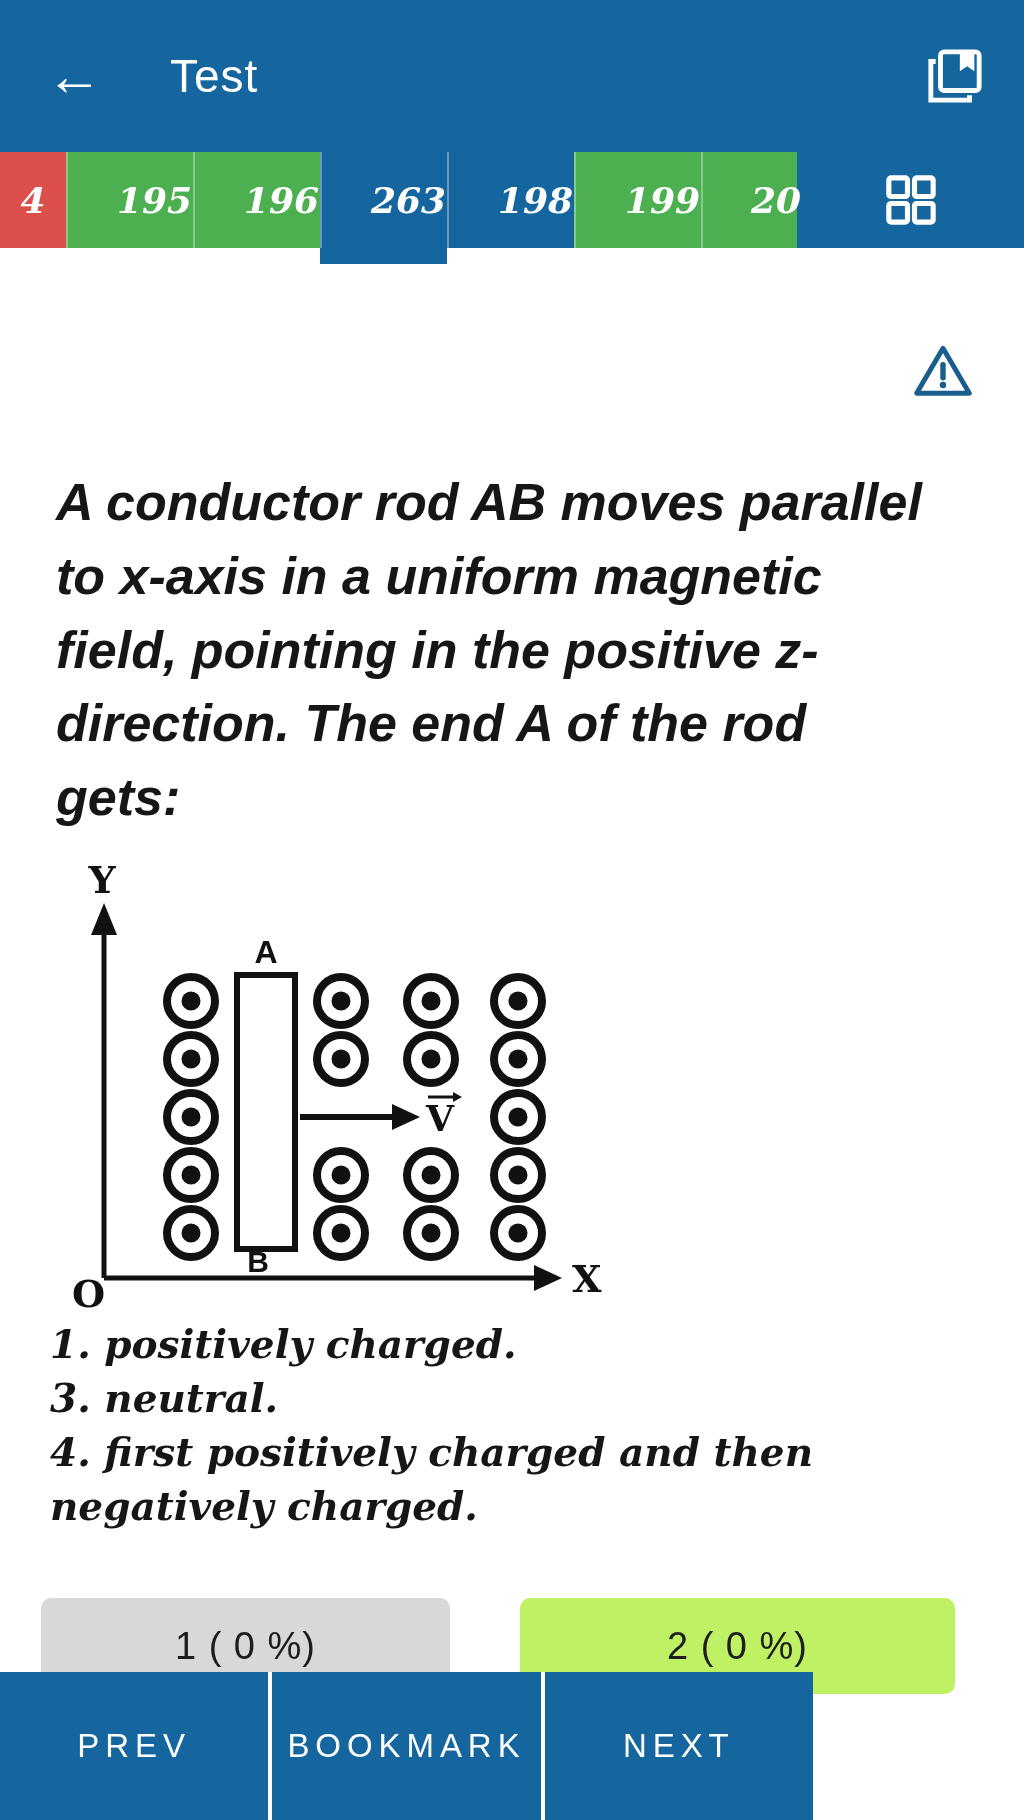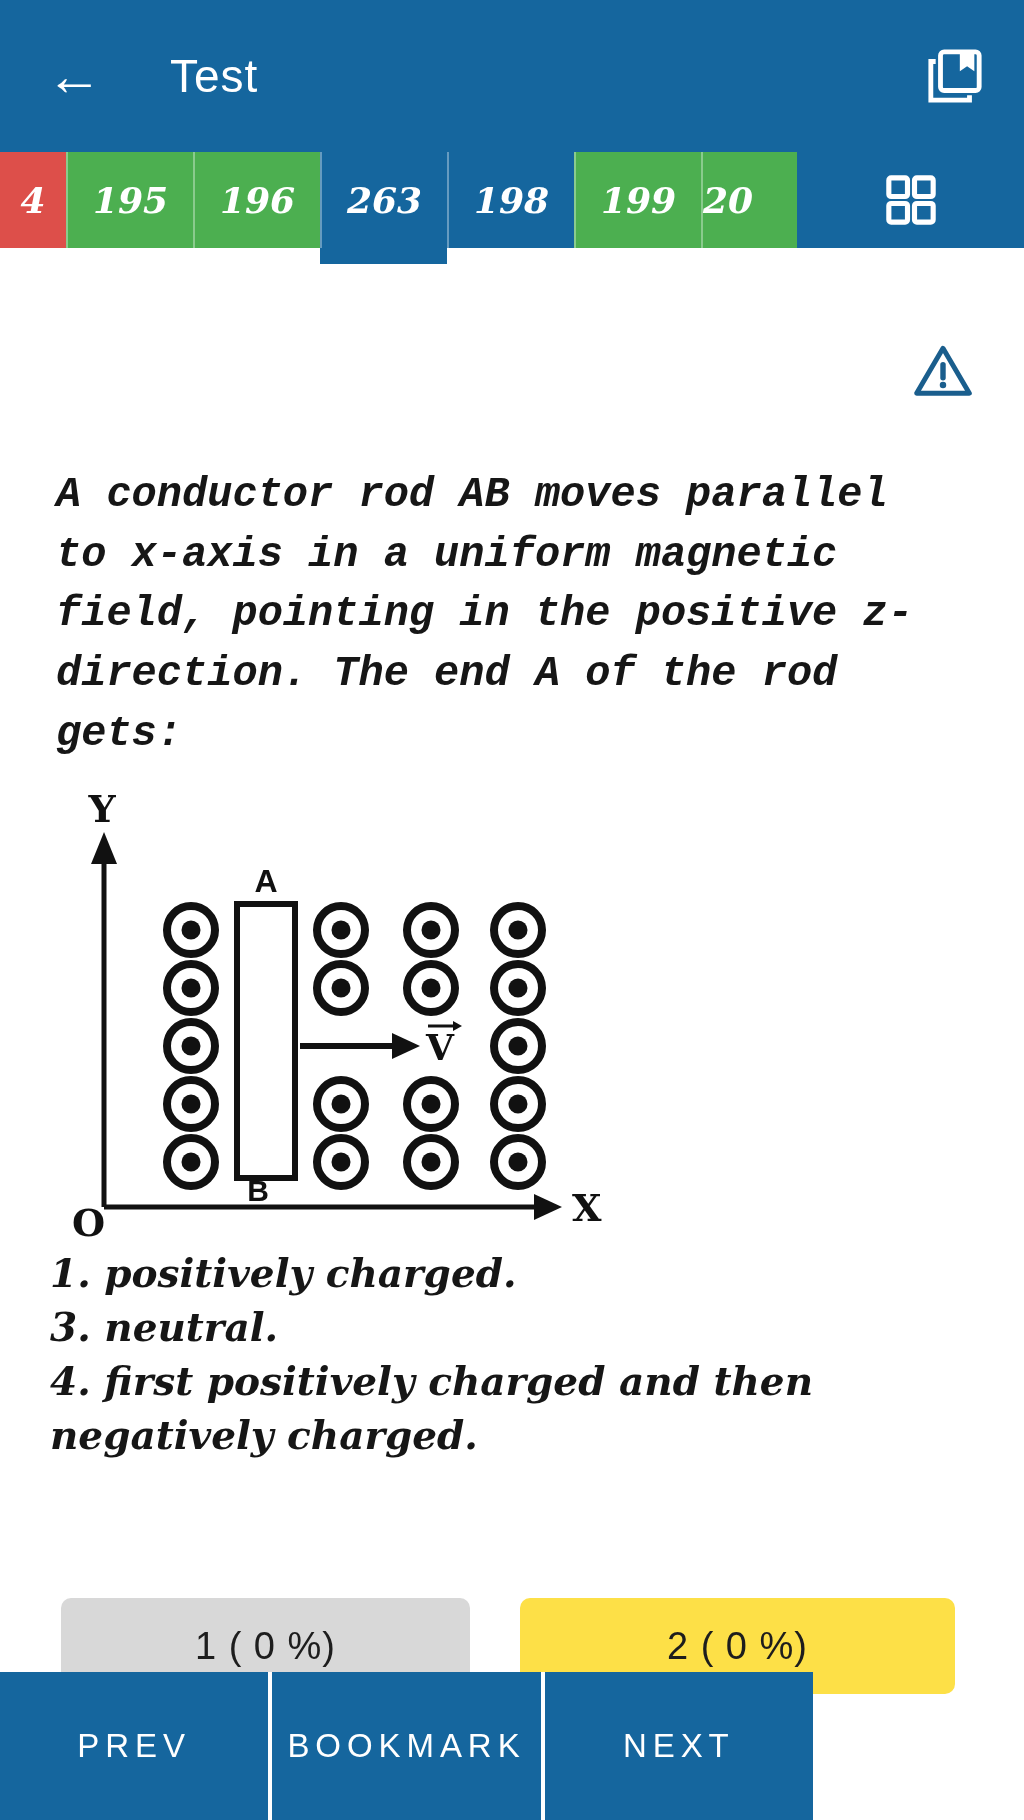--- a/index.html
+++ b/index.html
@@ -12,45 +12,45 @@
   .appbar{height:152px;display:flex;align-items:center;padding:0 40px 0 46px;box-sizing:border-box;}
   .back-btn{color:#fff;font-size:56px;line-height:1;width:72px;cursor:pointer;}
   .app-title{color:#fff;font-size:46px;font-weight:400;margin-left:52px;letter-spacing:1px;}
   .lib-btn{margin-left:auto;display:flex;align-items:center;cursor:pointer;}
   
   .tabs{display:flex;height:96px;background:#15669E;position:relative;}
   .tab{display:flex;align-items:center;justify-content:center;color:#fff;
        font-style:italic;font-weight:700;font-size:36px;
        font-family:"DejaVu Serif","Liberation Serif",serif;
        position:relative;box-sizing:border-box;cursor:pointer;}
-  .tab + .tab{border-left:2px solid rgba(255,255,255,0.35);}
+  .tab + .tab{border-left:2px solid rgba(255,255,255,0.35);padding-left:48px;}
   .tab.red{background:#DD4F4A;width:66px;}
   .tab.green{background:#4CAF50;width:127px;}
   .tab.blue{background:transparent;width:127px;}
   .tab.cut-right{width:96px;justify-content:flex-start;}
   .tab.selected::after{content:"";position:absolute;left:-2px;right:0;bottom:-16px;height:16px;background:#15669E;}
   .grid-btn{flex:1;display:flex;align-items:center;justify-content:center;background:none;border:none;cursor:pointer;}
   
   main{padding:0 50px;box-sizing:border-box;}
   .warn-row{display:flex;justify-content:flex-end;padding-top:92px;height:66px;}
   .question-text{margin:60px 6px 12px;max-width:880px;
-    font-style:italic;font-weight:600;font-size:42px;line-height:1.42;color:#161616;
-    font-family:Liberation Mono, monospace;}
+    font-style:italic;font-weight:600;font-size:52px;line-height:1.42;color:#161616;
+    font-family:Liberation Sans, sans-serif;}
   .diagram{display:block;margin:16px 0 0 6px;}
   .options{margin-top:7px;}
   .option{margin:0;max-width:920px;
     font-style:italic;font-weight:600;font-size:39px;line-height:1.38;color:#161616;
     font-family:"DejaVu Serif","Liberation Serif",serif;}
   
   .stats{position:absolute;top:1598px;left:0;width:1024px;height:100px;}
   .stat{position:absolute;top:0;height:96px;border-radius:10px;display:flex;
         align-items:center;justify-content:center;font-size:38px;color:#1d1d1d;
         letter-spacing:1px;cursor:pointer;}
-  .stat.s1{left:61px;width:409px;background:#D8D8D8;}
-  .stat.s2{left:520px;width:435px;background:#fde047;}
+  .stat.s1{left:41px;width:409px;background:#D8D8D8;}
+  .stat.s2{left:520px;width:435px;background:#bef264;}
   
   .bottombar{position:absolute;left:0;bottom:0;width:813px;height:148px;
              background:#15669E;display:flex;z-index:5;}
   .nav-btn{flex:1;display:flex;align-items:center;justify-content:center;
            color:#fff;font-size:33px;font-weight:500;letter-spacing:0.18em;cursor:pointer;}
   .vdiv{width:4px;background:#ffffff;}
 </style>
 </head>
 <body>
 

